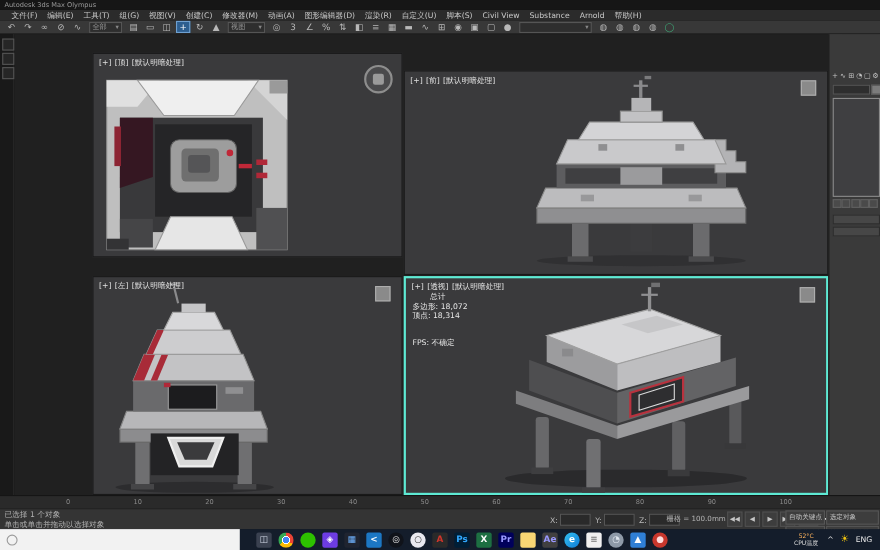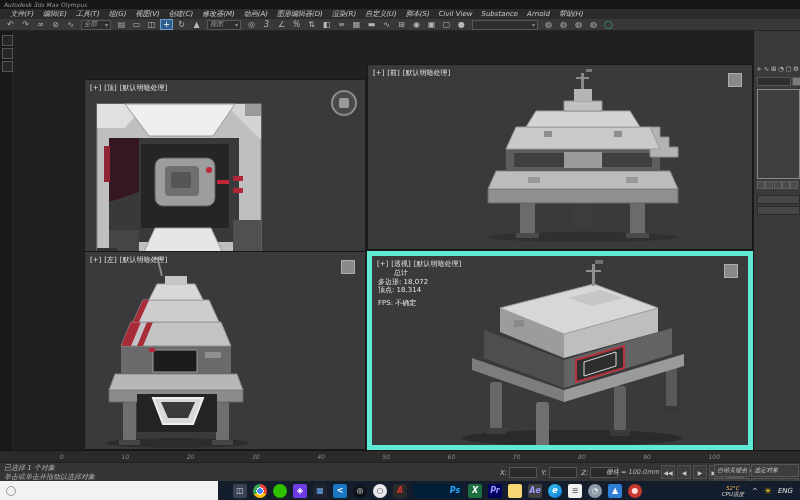--- a/index.html
+++ b/index.html
@@ -1,39 +1,39 @@
 <!DOCTYPE html>
 <html><head>
 <meta charset="utf-8">
 <style>
   html,body{margin:0;padding:0;background:#111;}
   #root{position:relative;width:800px;height:500px;overflow:hidden;
         font-family:"DejaVu Sans","Liberation Sans",sans-serif;color:#ccc;
         -webkit-font-smoothing:antialiased;}
-  .abs{position:absolute;font-style:italic;}
+  .abs{position:absolute;}
   
   #titlebar{left:0;top:0;width:800px;height:9px;background:#161616;font-size:6px;
             line-height:9px;color:#9a9a9a;padding-left:4px;box-sizing:border-box;}
   #menubar{left:0;top:9px;width:800px;height:10px;background:#2b2b2b;display:flex;
            align-items:center;font-size:7px;color:#c8c8c8;padding-left:6px;box-sizing:border-box;}
   .mi{padding:0 4.5px;white-space:nowrap;}
   #maintoolbar{left:0;top:19px;width:800px;height:12px;background:#383838;display:flex;
            align-items:center;padding-left:3px;box-sizing:border-box;border-bottom:1px solid #242424;}
   .tbi{width:13px;height:11px;display:flex;align-items:center;justify-content:center;
        font-size:8px;color:#b8b8b8;margin:0 1px;}
   .tbi.hl{background:#2d5e8f;border:1px solid #6fa0d0;color:#fff;box-sizing:border-box;}
   .tb-dd{height:10px;background:#2e2e2e;border:1px solid #555;color:#9a9a9a;font-size:6.5px;
        display:flex;align-items:center;justify-content:space-between;padding:0 2px;margin:0 3px;box-sizing:border-box;}
   .caret{font-size:6px;color:#888;}
   
   #workarea{left:0;top:31px;width:753px;height:419px;background:#202020;}
   #leftstrip{left:0;top:31px;width:13px;height:419px;background:#191919;border-right:1px solid #2a2a2a;box-sizing:border-box;}
   .striptab{position:absolute;left:2px;width:9px;height:9px;border:1px solid #555;background:#262626;}
   .vp{position:absolute;background:#3a3a3c;border:1px solid #191919;overflow:hidden;box-sizing:border-box;}
-  .vp.active{border:5px solid #5eead4;}
+  .vp.active{border:2px solid #5eead4;}
   .vplabel{position:absolute;left:5px;top:3px;font-size:7px;color:#e0e0e0;white-space:nowrap;z-index:3;}
   .vplabel span{margin-right:3px;}
   .cubesq{position:absolute;right:10px;top:8px;width:12px;height:12px;background:#8a8a8a;border:1px solid #adadad;z-index:3;}
   #tl-cube{position:absolute;right:8px;top:10px;width:22px;height:22px;border-radius:50%;
            border:2px solid #8d8d8d;background:#4a4a4c;z-index:3;display:flex;align-items:center;justify-content:center;}
   #tl-cube div{width:10px;height:10px;border-radius:2px;background:#9a9a9a;}
   .stats{position:absolute;left:6px;top:13px;font-size:7px;line-height:8.5px;color:#e6e6e6;z-index:3;}
   .stats .ind{padding-left:16px;}
   #watermark{left:198px;top:206px;font-size:40px;font-weight:bold;letter-spacing:3px;
              color:rgba(200,192,150,0.20);white-space:nowrap;z-index:5;pointer-events:none;}
@@ -150,21 +150,21 @@
       <span class="tbi" style="color: rgb(63, 174, 122);">◯</span>
     </div>
 
   <div class="abs" id="workarea" style="left:13px;"></div>
   <div class="abs" id="leftstrip">
     <div class="striptab" style="top:4px"></div>
     <div class="striptab" style="top:17px"></div>
     <div class="striptab" style="top:30px"></div>
   </div>
 
-  <div class="vp" style="left:84px;top:79px;width:282px;height:186px;">
+  <div class="vp" style="left:84px;top:48px;width:282px;height:186px;">
     <div class="vplabel">
       <span>[+]</span><span>[顶]</span><span>[默认明暗处理]</span>
     </div>
     <div id="tl-cube">
         <div></div>
       </div>
     <svg width="282" height="186" viewBox="0 0 282 186">
       <rect x="12" y="24" width="164" height="154" fill="#bfbfbf" stroke="#8a8a8a"></rect>
       <polygon points="12,24 60,24 40,48 12,48" fill="#e0e0e0"></polygon>
       <polygon points="176,24 176,60 140,24" fill="#d4d4d4"></polygon>
@@ -254,21 +254,21 @@
 
   <div class="vp active" style="left:367px;top:251px;width:386px;height:199px;">
     <div class="vplabel">
       <span>[+]</span><span>[透视]</span><span>[默认明暗处理]</span>
     </div>
     <div class="cubesq"></div>
     <div class="stats">
       <div class="ind">总计</div>
       <div><span>多边形:</span> <span>18,072</span></div>
       <div><span>顶点:</span> <span>18,314</span></div>
-      <div style="margin-top:4px;"><span>FPS:</span> <span>不确定</span></div>
+      <div style="margin-top:16px;"><span>FPS:</span> <span>不确定</span></div>
     </div>
     <svg width="386" height="199" viewBox="0 0 386 199">
       <ellipse cx="200" cy="182" rx="110" ry="8" fill="#2a2a2c"></ellipse>
       <rect x="118" y="126" width="12" height="48" rx="3" fill="#68686a"></rect>
       <rect x="114" y="172" width="20" height="6" fill="#3e3e40"></rect>
       <rect x="164" y="146" width="13" height="46" rx="3" fill="#707072"></rect>
       <rect x="160" y="190" width="21" height="6" fill="#3e3e40"></rect>
       <rect x="242" y="130" width="12" height="46" rx="3" fill="#606062"></rect>
       <rect x="238" y="174" width="20" height="6" fill="#3a3a3c"></rect>
       <rect x="294" y="110" width="11" height="42" rx="3" fill="#59595b"></rect>
@@ -375,21 +375,21 @@
     <div id="tkicons">
         <div class="tk" style="background: rgb(58, 65, 80); color: rgb(207, 214, 228);">◫</div>
         <div class="tk rnd" style="background: radial-gradient(circle, rgb(66, 133, 244) 0px, rgb(66, 133, 244) 28%, rgb(255, 255, 255) 30%, rgb(255, 255, 255) 36%, rgba(0, 0, 0, 0) 37%), conic-gradient(rgb(234, 67, 53) 0deg, rgb(234, 67, 53) 33%, rgb(251, 188, 5) 0deg, rgb(251, 188, 5) 66%, rgb(52, 168, 83) 0deg, rgb(52, 168, 83) 100%);"></div>
         <div class="tk rnd" style="background: rgb(45, 193, 0);"></div>
         <div class="tk" style="background: rgb(109, 60, 227); color: rgb(255, 255, 255);">◈</div>
         <div class="tk" style="background: rgb(31, 36, 48); color: rgb(111, 179, 255);">▦</div>
         <div class="tk" style="background: rgb(28, 119, 195); color: rgb(255, 255, 255);">&lt;</div>
         <div class="tk rnd" style="background: rgb(16, 19, 26); color: rgb(232, 232, 232);">◎</div>
         <div class="tk rnd" style="background: rgb(233, 233, 239); color: rgb(51, 51, 51);">○</div>
         <div class="tk" style="background: rgb(42, 42, 42); color: rgb(209, 53, 43);">A</div>
-        <div class="tk" style="background: rgb(0, 30, 54); color: rgb(49, 168, 255); padding-left: 35px;">Ps</div>
+        <div class="tk" style="background: rgb(0, 30, 54); color: rgb(49, 168, 255);">Ps</div>
         <div class="tk" style="background: rgb(29, 111, 66); color: rgb(255, 255, 255);">X</div>
         <div class="tk" style="background: rgb(0, 0, 91); color: rgb(153, 153, 255);">Pr</div>
         <div class="tk" style="background: rgb(247, 214, 116);"></div>
         <div class="tk" style="background: #404040; color: rgb(153, 153, 255);">Ae</div>
         <div class="tk rnd" style="background: linear-gradient(135deg, rgb(53, 193, 241), rgb(13, 123, 216)); color: rgb(255, 255, 255);">e</div>
         <div class="tk" style="background: rgb(240, 240, 240); color: rgb(119, 119, 119);">≡</div>
         <div class="tk rnd" style="background: rgb(142, 154, 168); color: rgb(223, 230, 238);">◔</div>
         <div class="tk" style="background: rgb(47, 127, 214); color: rgb(255, 255, 255);">▲</div>
         <div class="tk rnd" style="background: rgb(200, 55, 45); color: rgb(255, 221, 221);">●</div>
       </div>

